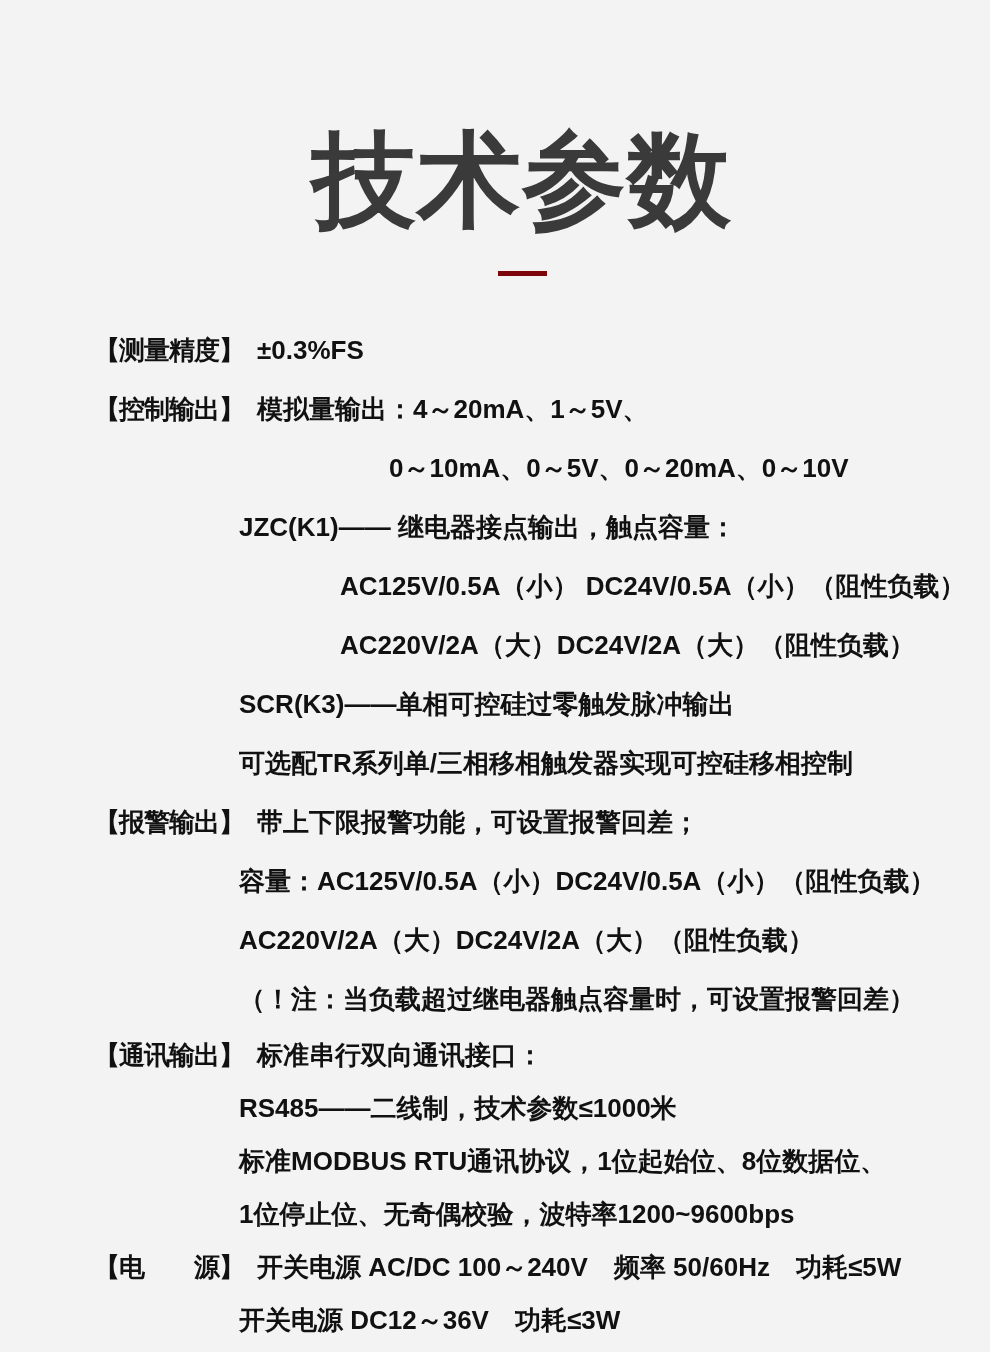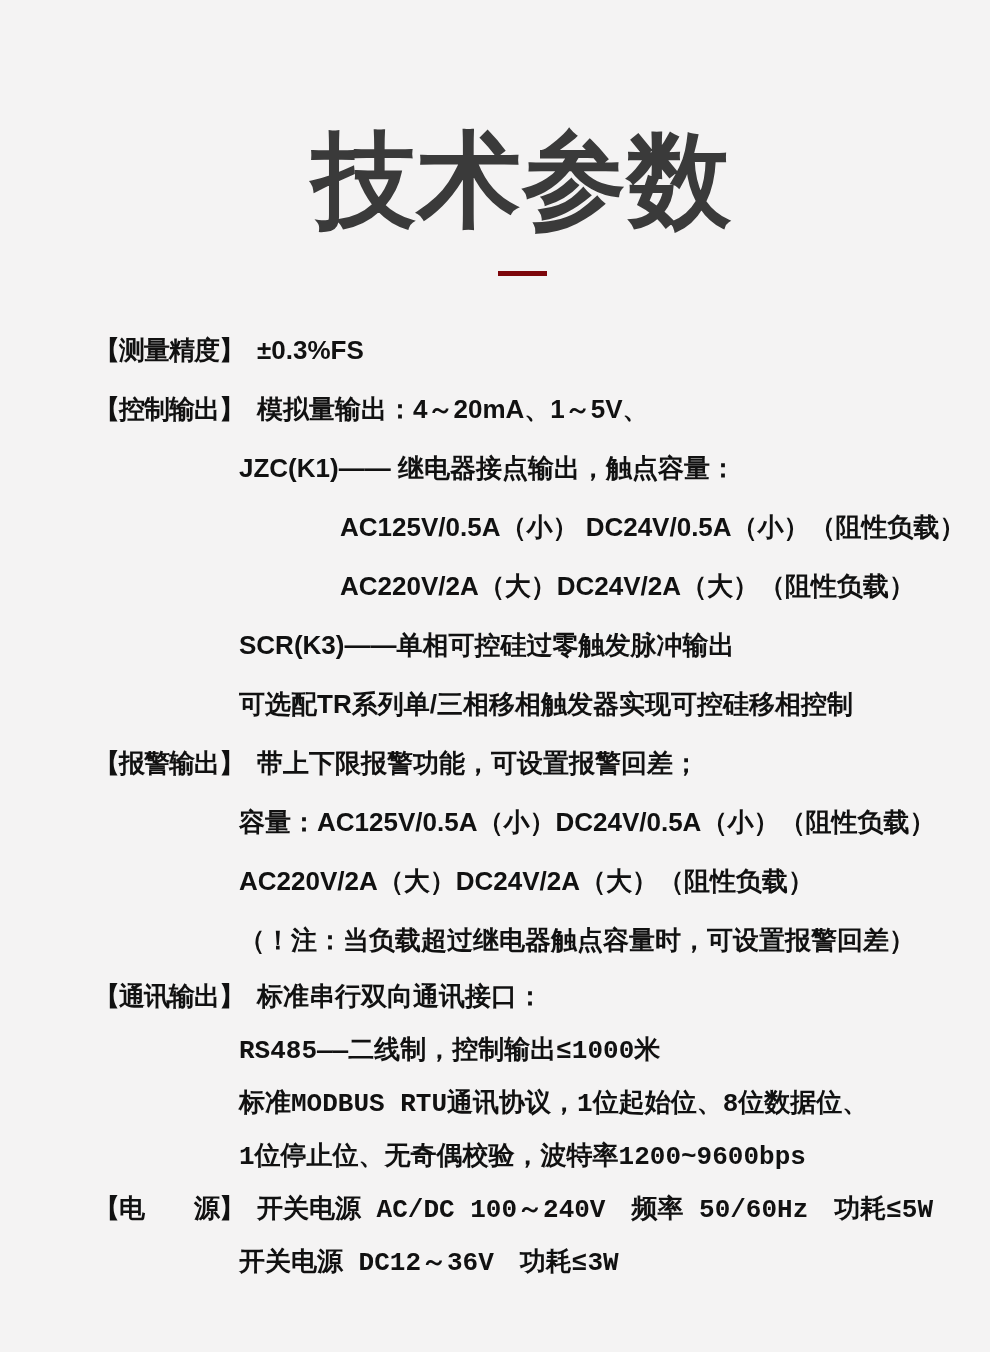--- a/index.html
+++ b/index.html
@@ -39,21 +39,21 @@
   }
   .row{
     height:50px;
     display:flex;
     align-items:center;
     white-space:nowrap;
     font-size:26px;
     font-weight:700;
     color:var(--body-text);
   }
-  .row.tight{height:44px;font-family:Liberation Mono, monospace;}
+  .row.tight{height:44px;}
   .row .label{
     display:inline-block;
     width:145px;
     flex:0 0 145px;
     letter-spacing:-1px;
   }
   .row .text{display:inline-block;}
   .row.ind-1 .text{padding-left:145px;}
   .row.ind-2 .text{padding-left:246px;}
   .row.ind-3 .text{padding-left:295px;}
@@ -67,20 +67,23 @@
     <div class="divider"></div>
   </div>
   <div class="specs" id="specs">
       <div class="row">
         <span class="label">【测量精度】</span>
         <span class="text">±0.3%FS</span>
       </div>
       <div class="row">
         <span class="label">【控制输出】</span>
         <span class="text">模拟量输出：4～20mA、1～5V、</span>
+      </div>
+      <div class="row ind-3">
+        <span class="text">0～10mA、0～5V、0～20mA、0～10V</span>
       </div>
       <div class="row ind-1">
         <span class="text">JZC(K1)—— 继电器接点输出，触点容量：</span>
       </div>
       <div class="row ind-2">
         <span class="text">AC125V/0.5A（小） DC24V/0.5A（小）（阻性负载）</span>
       </div>
       <div class="row ind-2">
         <span class="text">AC220V/2A（大）DC24V/2A（大）（阻性负载）</span>
       </div>
@@ -101,21 +104,21 @@
         <span class="text"> AC220V/2A（大）DC24V/2A（大）（阻性负载）</span>
       </div>
       <div class="row ind-1">
         <span class="text">（！注：当负载超过继电器触点容量时，可设置报警回差）</span>
       </div>
       <div class="row tight">
         <span class="label">【通讯输出】</span>
         <span class="text">标准串行双向通讯接口：</span>
       </div>
       <div class="row tight ind-1">
-        <span class="text">RS485——二线制，控制输出≤1000米</span>
+        <span class="text">RS485——二线制，技术参数≤1000米</span>
       </div>
       <div class="row tight ind-1">
         <span class="text">标准MODBUS RTU通讯协议，1位起始位、8位数据位、</span>
       </div>
       <div class="row tight ind-1">
         <span class="text">1位停止位、无奇偶校验，波特率1200~9600bps</span>
       </div>
       <div class="row tight">
         <span class="label">【电　　源】</span>
         <span class="text">开关电源 AC/DC 100～240V　频率 50/60Hz　功耗≤5W</span>

